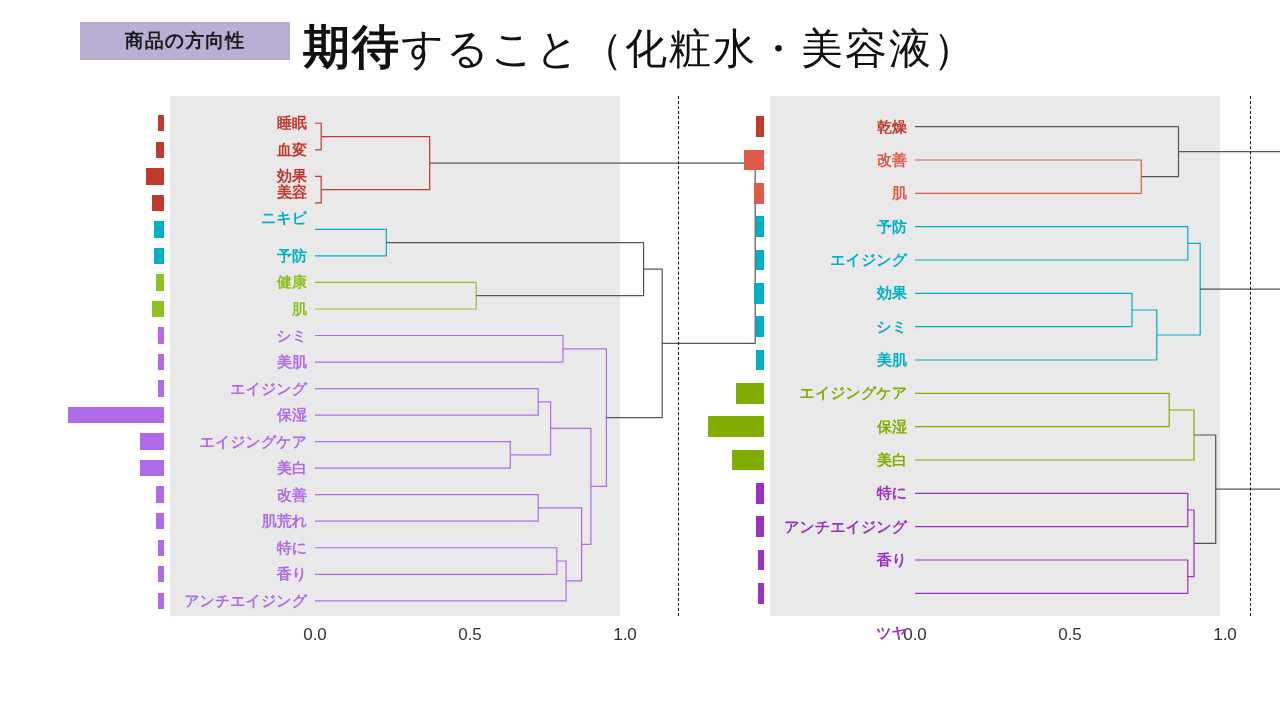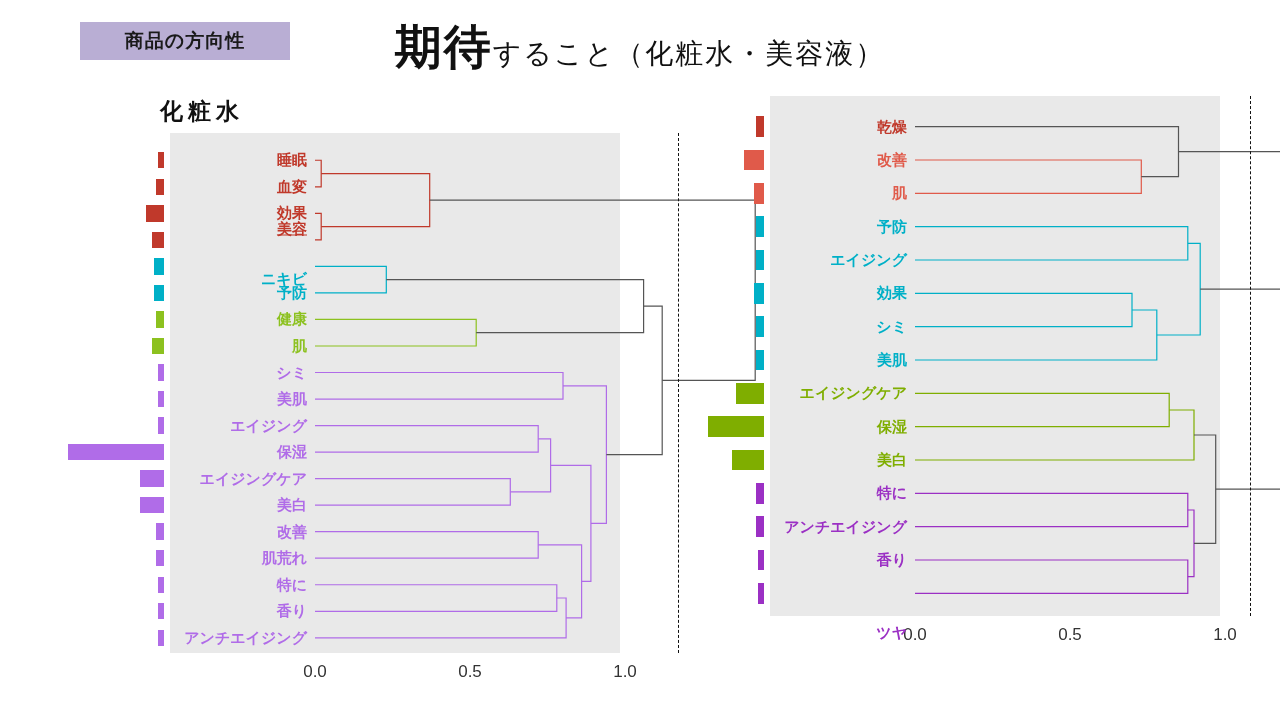--- a/index.html
+++ b/index.html
@@ -18,21 +18,21 @@
     display:flex;align-items:center;justify-content:center;
     color:#1a1a1a;font-size:19px;font-weight:bold;
     letter-spacing:1px;
   }
   .main-title{
     position:absolute;left:0;top:16px;width:1280px;
     text-align:center;
     font-size:47px;font-weight:bold;color:#111;
     letter-spacing:2px;
   }
-  .main-title .sub{font-weight:normal;font-size:28px;}
+  .main-title .sub{font-weight:normal;font-size:42px;}
   
   .panel{position:absolute;top:96px;}
   .panel.left{left:60px;}
   .panel.right{left:660px;}
   .panel-title{
     font-size:23px;font-weight:bold;color:#111;letter-spacing:5px;
     margin-left:100px;margin-bottom:6px;
   }
   .plot{
     position:relative;
@@ -66,21 +66,20 @@
 
 <div class="tag">
   <span>商品の方向性</span>
 </div>
 
 <div class="main-title">
   <span>期待</span><span class="sub">すること（化粧水・美容液）</span>
 </div>
 
 <div class="panel left">
-  <div class="panel-title">化粧水</div>
   <div class="plot" id="plot0">
     <div class="plot-bg"></div>
     <svg id="svg0" width="560" height="560">
         <path d="M 255 27.265306122448976 H 261.2 V 53.795918367346935 H 255" fill="none" stroke="#c0392b" stroke-width="1.2"></path>
         <path d="M 255 80.3265306122449 H 261.2 V 106.85714285714285 H 255" fill="none" stroke="#c0392b" stroke-width="1.2"></path>
         <path d="M 261.2 40.53061224489795 H 369.7 V 93.59183673469387 H 261.2" fill="none" stroke="#c0392b" stroke-width="1.2"></path>
         <path d="M 255 133.38775510204079 H 326.3 V 159.91836734693877 H 255" fill="none" stroke="#00b0c7" stroke-width="1.2"></path>
         <path d="M 255 186.44897959183672 H 416.20000000000005 V 212.97959183673467 H 255" fill="none" stroke="#8cc11f" stroke-width="1.2"></path>
         <path d="M 255 239.51020408163262 H 503 V 266.0408163265306 H 255" fill="none" stroke="#b06ce8" stroke-width="1.2"></path>
         <path d="M 255 292.57142857142856 H 478.2 V 319.1020408163265 H 255" fill="none" stroke="#b06ce8" stroke-width="1.2"></path>
@@ -102,21 +101,21 @@
         <span class="tick" style="left: 455px;">1.0</span>
       </div>
   <div class="leaf-label" style="color: rgb(192, 57, 43); top: 27.2653px; left: 0px; width: 247px;">睡眠</div>
       <div class="imp-bar" style="background: rgb(192, 57, 43); height: 16.449px; width: 6px; left: 98px; top: 19.0408px;"></div>
       <div class="leaf-label" style="color: rgb(192, 57, 43); top: 53.7959px; left: 0px; width: 247px;">血変</div>
       <div class="imp-bar" style="background: rgb(192, 57, 43); height: 16.449px; width: 8px; left: 96px; top: 45.5714px;"></div>
       <div class="leaf-label" style="color: rgb(192, 57, 43); top: 80.3265px; left: 0px; width: 247px;">効果</div>
       <div class="imp-bar" style="background: rgb(192, 57, 43); height: 16.449px; width: 18px; left: 86px; top: 72.102px;"></div>
       <div class="leaf-label" style="color: rgb(192, 57, 43); top: 96px; left: 0px; width: 247px; text-decoration: underline;">美容</div>
       <div class="imp-bar" style="background: rgb(192, 57, 43); height: 16.449px; width: 12px; left: 92px; top: 98.6327px;"></div>
-      <div class="leaf-label" style="color: rgb(0, 176, 199); top: 146px; left: 0px; width: 247px;">ニキビ</div>
+      <div class="leaf-label" style="color: rgb(0, 176, 199); top: 122px; left: 0px; width: 247px;">ニキビ</div>
       <div class="imp-bar" style="background: rgb(0, 176, 199); height: 16.449px; width: 10px; left: 94px; top: 125.163px;"></div>
       <div class="leaf-label" style="color: rgb(0, 176, 199); top: 159.918px; left: 0px; width: 247px;">予防</div>
       <div class="imp-bar" style="background: rgb(0, 176, 199); height: 16.449px; width: 10px; left: 94px; top: 151.694px;"></div>
       <div class="leaf-label" style="color: rgb(140, 193, 31); top: 186.449px; left: 0px; width: 247px;">健康</div>
       <div class="imp-bar" style="background: rgb(140, 193, 31); height: 16.449px; width: 8px; left: 96px; top: 178.224px;"></div>
       <div class="leaf-label" style="color: rgb(140, 193, 31); top: 212.98px; left: 0px; width: 247px;">肌</div>
       <div class="imp-bar" style="background: rgb(140, 193, 31); height: 16.449px; width: 12px; left: 92px; top: 204.755px;"></div>
       <div class="leaf-label" style="color: rgb(176, 108, 232); top: 239.51px; left: 0px; width: 247px;">シミ</div>
       <div class="imp-bar" style="background: rgb(176, 108, 232); height: 16.449px; width: 6px; left: 98px; top: 231.286px;"></div>
       <div class="leaf-label" style="color: rgb(176, 108, 232); top: 266.041px; left: 0px; width: 247px;">美肌</div>

